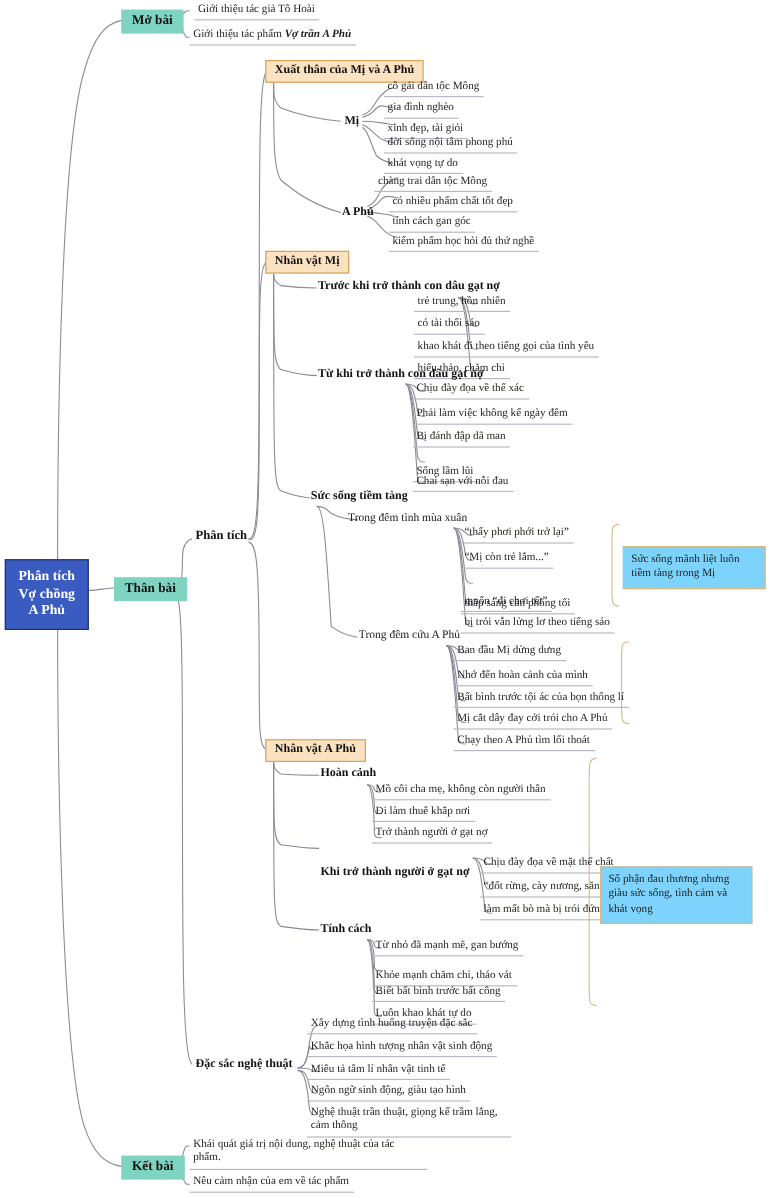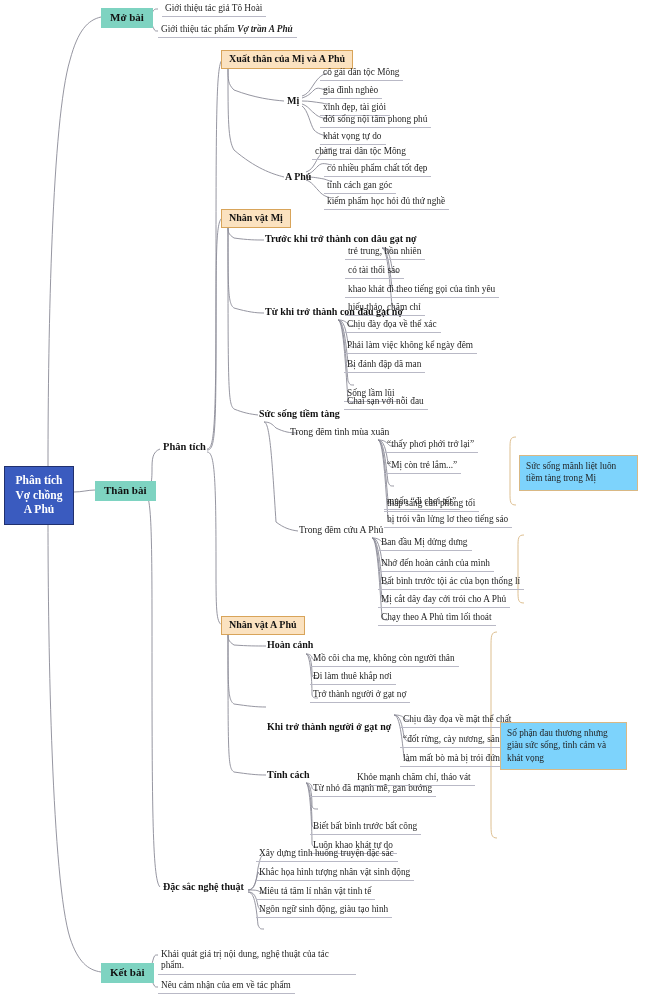--- a/index.html
+++ b/index.html
@@ -288,29 +288,30 @@
 
   <div class="node leaf" style="left:400px; top:713px;">Chịu đày đọa về mặt thể chất</div>
   <div class="node leaf" style="left:400px; top:733px;">“đốt rừng, cày nương, săn bò tót,...”</div>
   <div class="node leaf" style="left:400px; top:752px;">làm mất bò mà bị trói đứng đến chết</div>
 
   <div class="node callout" style="left:500px; top:722px; width:127px;">Số phận đau thương nhưng giàu sức sống, tình cảm và khát vọng</div>
 
   <div class="node sub-bold" style="left:264px; top:768px;">Tính cách</div>
 
   <div class="node leaf" style="left:310px; top:782px;">Từ nhỏ đã mạnh mẽ, gan bướng</div>
-  <div class="node leaf" style="left:310px; top:771px;margin-left:44px;">Khỏe mạnh chăm chỉ, tháo vát</div>
+  <div class="node leaf" style="left:310px; top:807px;">Khỏe mạnh chăm chỉ, tháo vát</div>
   <div class="node leaf" style="left:310px; top:820px;">Biết bất bình trước bất công</div>
   <div class="node leaf" style="left:310px; top:839px;">Luôn khao khát tự do</div>
 
   <div class="node sub-bold" style="left:160px; top:880px;">Đặc sắc nghệ thuật</div>
 
   <div class="node leaf" style="left:256px; top:847px;">Xây dựng tình huống truyện đặc sắc</div>
   <div class="node leaf" style="left:256px; top:866px;">Khắc họa hình tượng nhân vật sinh động</div>
   <div class="node leaf" style="left:256px; top:885px;">Miêu tả tâm lí nhân vật tinh tế</div>
   <div class="node leaf" style="left:256px; top:903px;">Ngôn ngữ sinh động, giàu tạo hình</div>
+  <div class="node leaf wrap" style="left:256px; top:921px; width:170px;">Nghệ thuật trần thuật, giọng kể trầm lắng, cảm thông</div>
 
   <div class="node chip-teal" style="left:101px; top:963px;">Kết bài</div>
 
   <div class="node leaf wrap" style="left:158px; top:948px; width:198px;">Khái quát giá trị nội dung, nghệ thuật của tác phẩm.</div>
   <div class="node leaf" style="left:158px; top:979px;">Nêu cảm nhận của em về tác phẩm</div>
 
 </div>
 
 </body></html>

